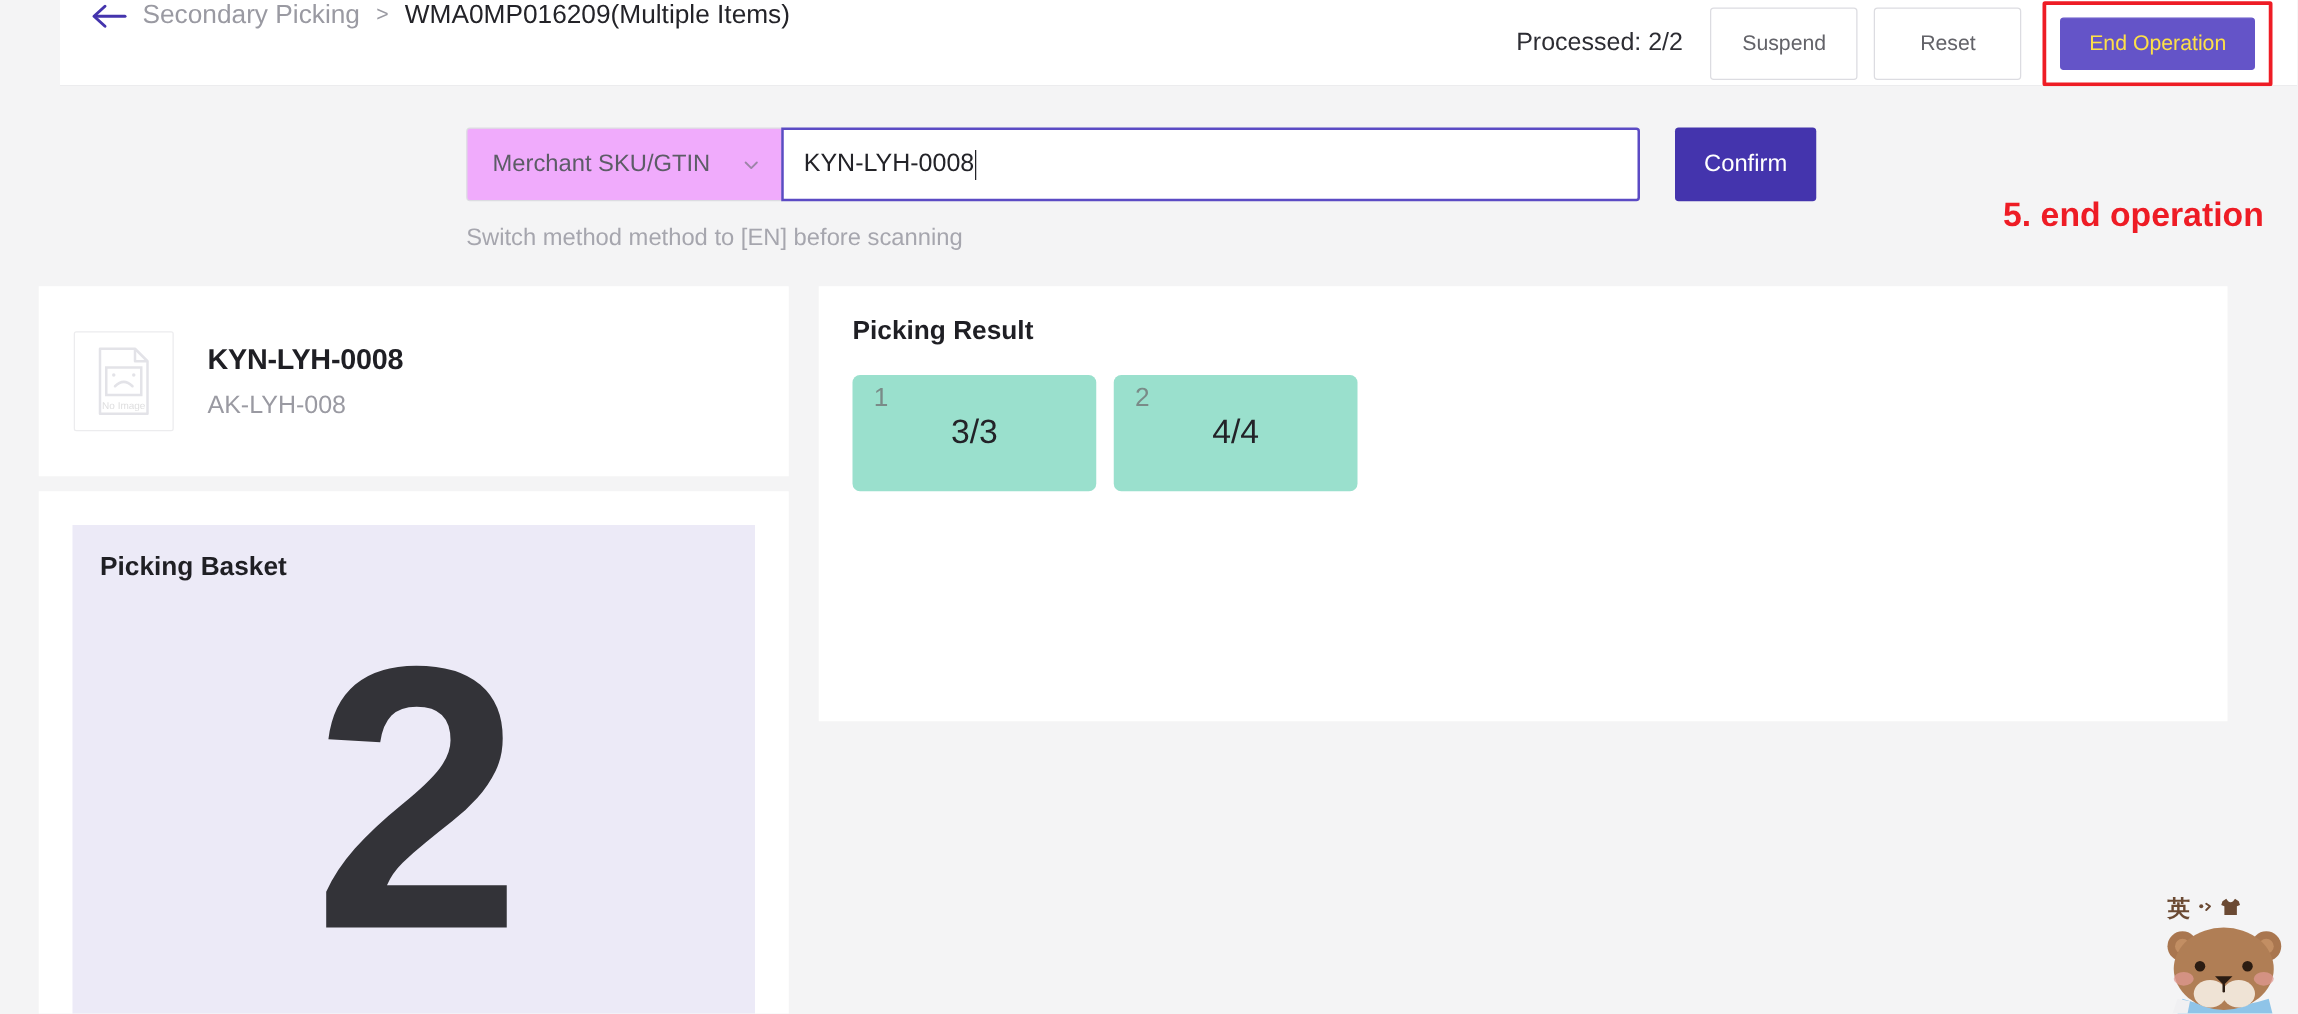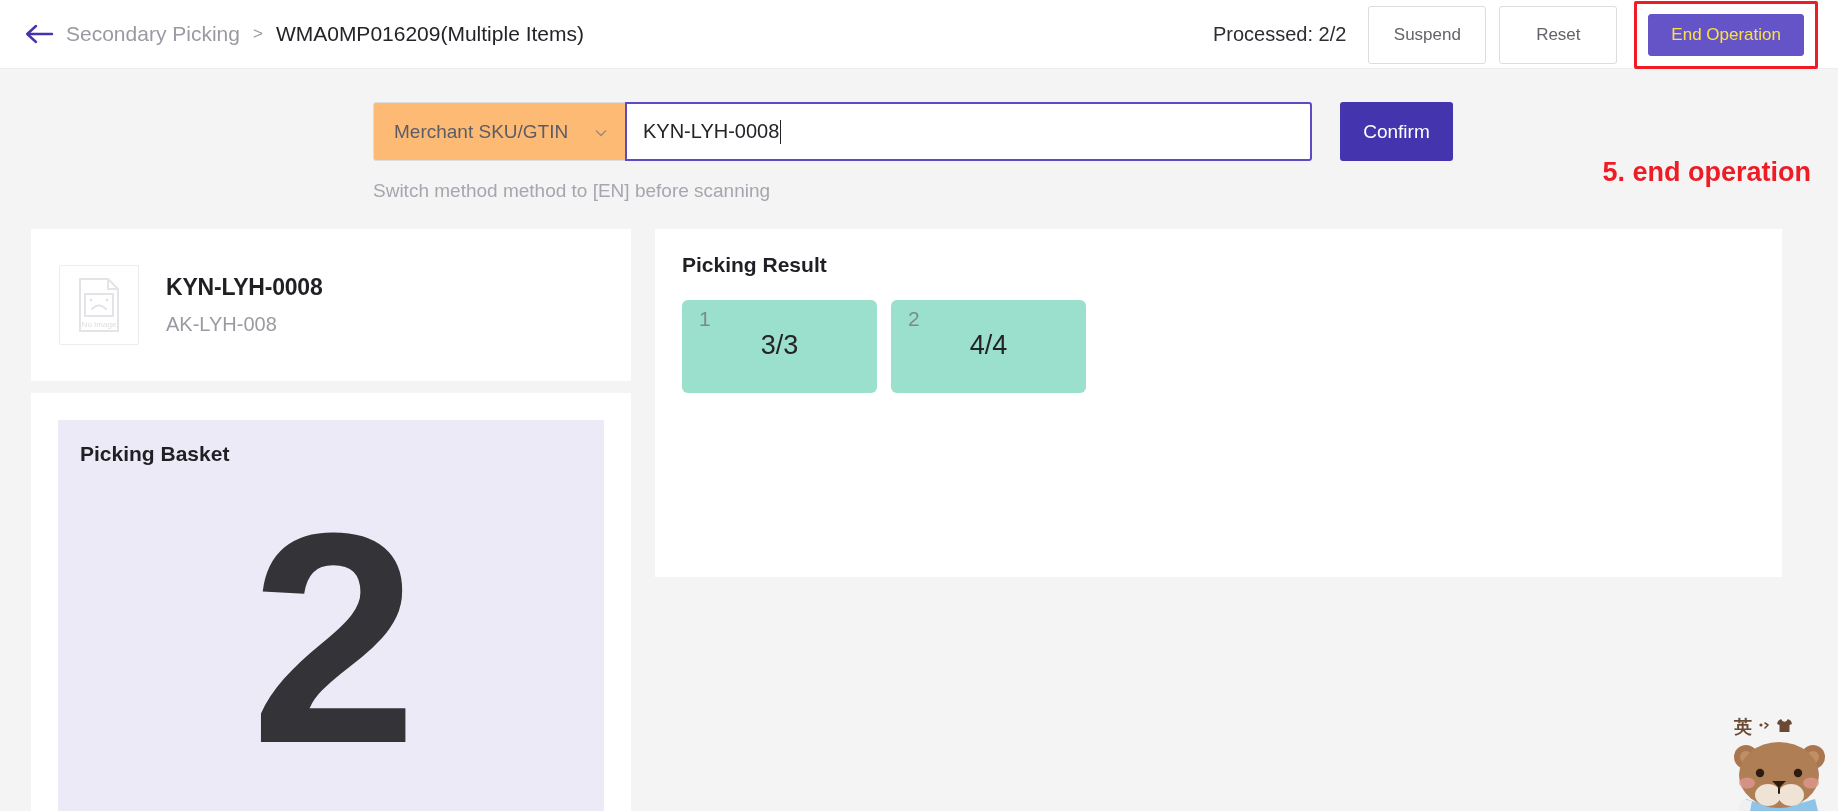--- a/index.html
+++ b/index.html
@@ -11,23 +11,24 @@
     font-family: "Liberation Sans", sans-serif;
     -webkit-font-smoothing: antialiased;
   }
 
   
   .header {
     position: relative;
     height: 69px;
     background: #ffffff;
     display: flex;
-    align-items: center;
+    align-items: flex-start;
     padding: 0 0 0 24px;
     border-bottom: 1px solid #ececee;
+    margin-left: 48px;
   }
   .back-arrow {
     width: 30px; height: 26px;
     flex: 0 0 auto;
     display: flex; align-items: center; justify-content: flex-start;
     cursor: pointer;
     margin-right: 12px;
   }
   .breadcrumb {
     display: flex; align-items: center;
@@ -109,21 +110,21 @@
   .scan-row {
     position: absolute;
     left: 373px;
     top: 33px;
     display: flex;
     align-items: flex-start;
   }
   .select-box {
     width: 253px;
     height: 59px;
-    background: #fdba74;
+    background: #f0abfc;
     border: 1px solid #dcdce1;
     border-radius: 3px 0 0 3px;
     display: flex;
     align-items: center;
     justify-content: space-between;
     padding: 0 16px 0 20px;
     font-size: 19px;
     color: #5c5c66;
     cursor: pointer;
   }

